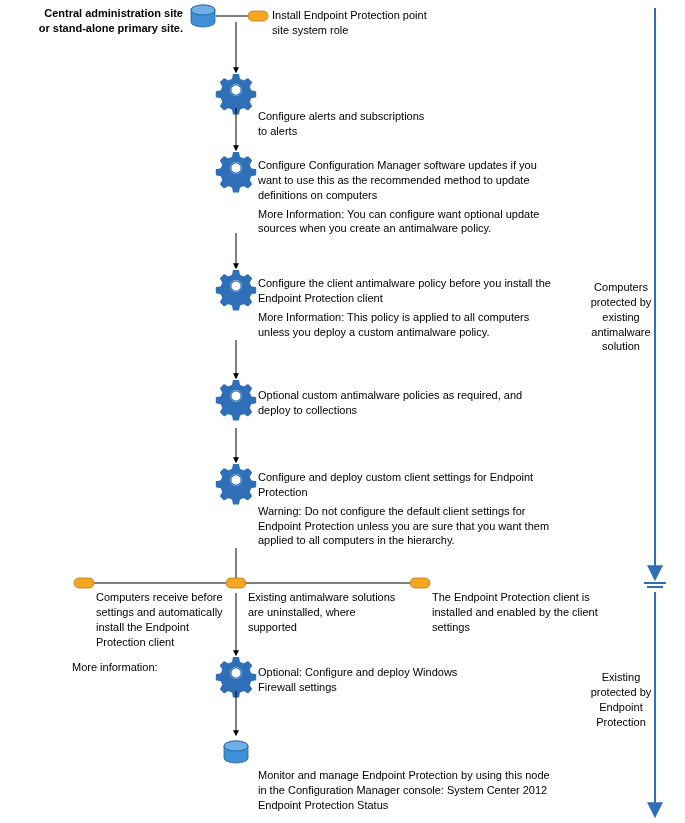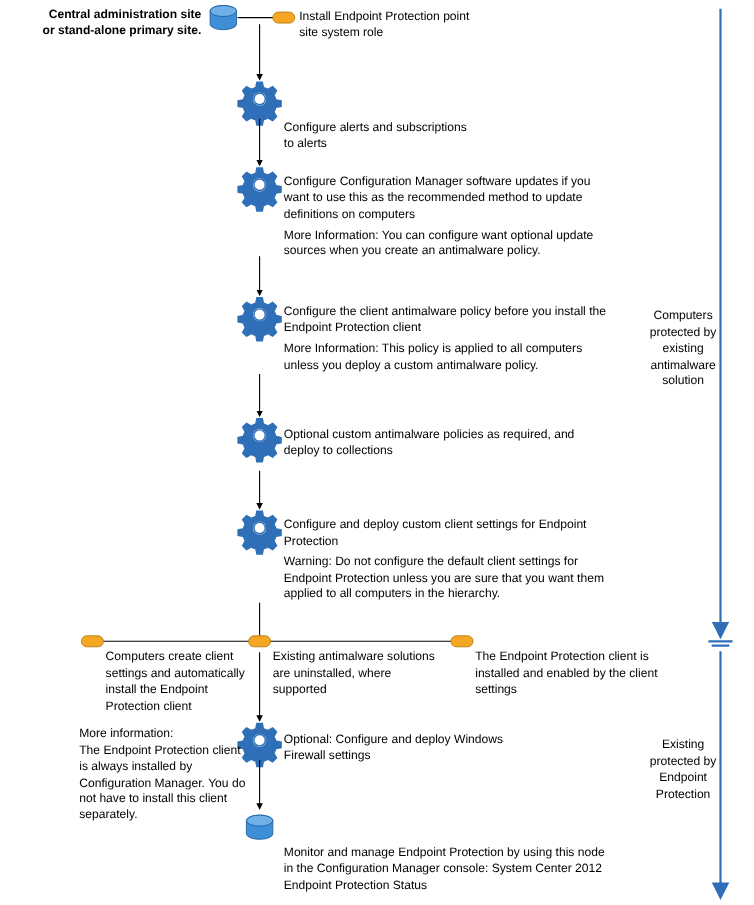--- a/index.html
+++ b/index.html
@@ -130,34 +130,33 @@
   <span>Optional custom antimalware policies as required, and deploy to collections</span>
 </div>
 
 <div class="node-text" style="left:258px; top:470px; width:300px;">
   <span>Configure and deploy custom client settings for Endpoint Protection</span>
   <div style="height:4px;"></div>
   <span class="bold">Warning:</span><span> Do not configure the default client settings for Endpoint Protection unless you are sure that you want them applied to all computers in the hierarchy.</span>
 </div>
 
 <div class="node-text" style="left:96px; top:590px; width:132px;">
-  <span>Computers create client settings and automatically install the Endpoint Protection client</span>
+  <span>Computers receive before settings and automatically install the Endpoint Protection client</span>
 </div>
 
 <div class="node-text" style="left:248px; top:590px; width:150px;">
   <span>Existing antimalware solutions are uninstalled, where supported</span>
 </div>
 
 <div class="node-text" style="left:432px; top:590px; width:170px;">
   <span>The Endpoint Protection client is installed and enabled by the client settings</span>
 </div>
 
 <div class="node-text" style="left:72px; top:660px; width:155px;">
   <span class="bold">More information:</span><br>
-  <span>The Endpoint Protection client is always installed by Configuration Manager. You do not have to install this client separately.</span>
 </div>
 
 <div class="node-text" style="left:258px; top:665px; width:220px;">
   <span>Optional: Configure and deploy Windows Firewall settings</span>
 </div>
 
 <div class="node-text" style="left:258px; top:768px; width:300px;">
   <span>Monitor and manage Endpoint Protection by using this node in the Configuration Manager console: System Center 2012 Endpoint Protection Status</span>
 </div>
 

